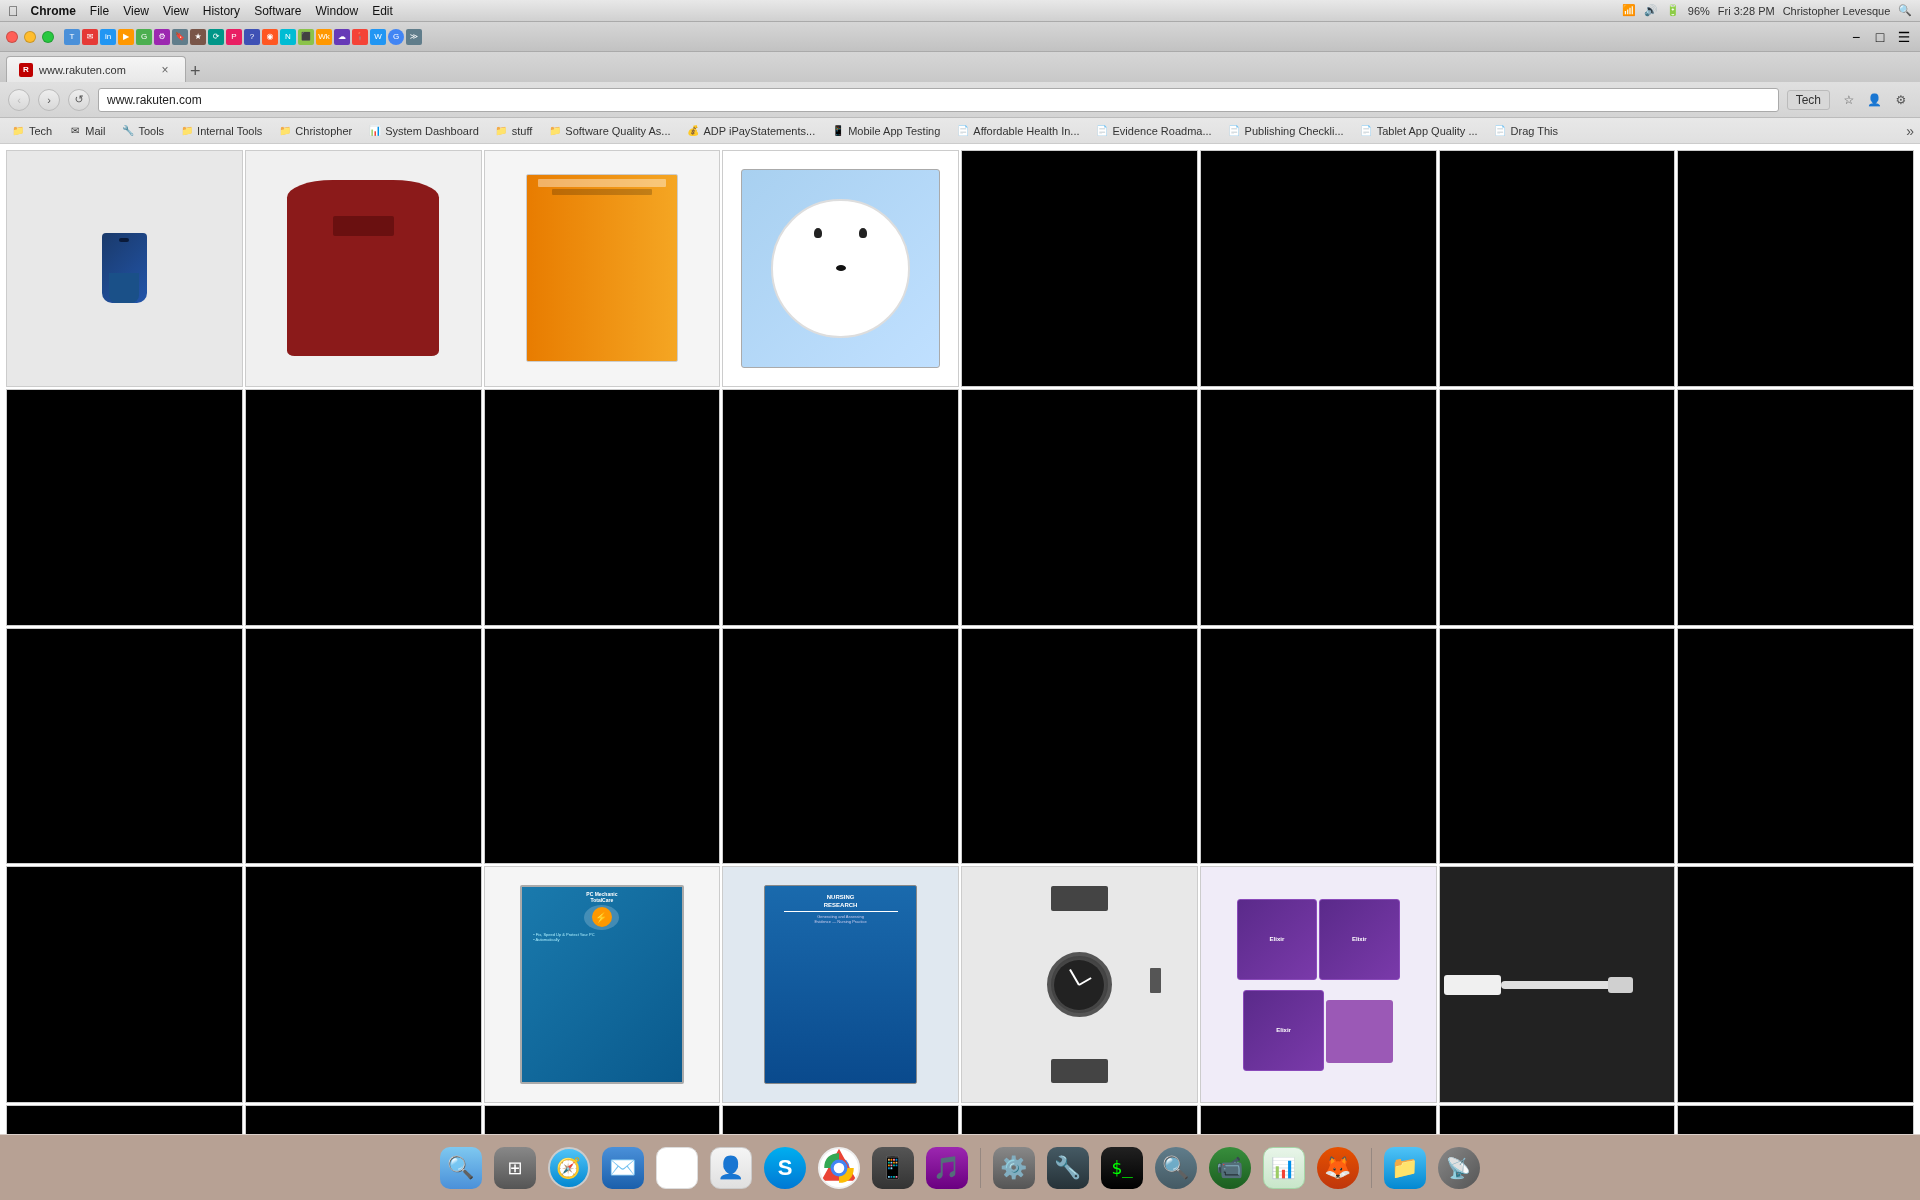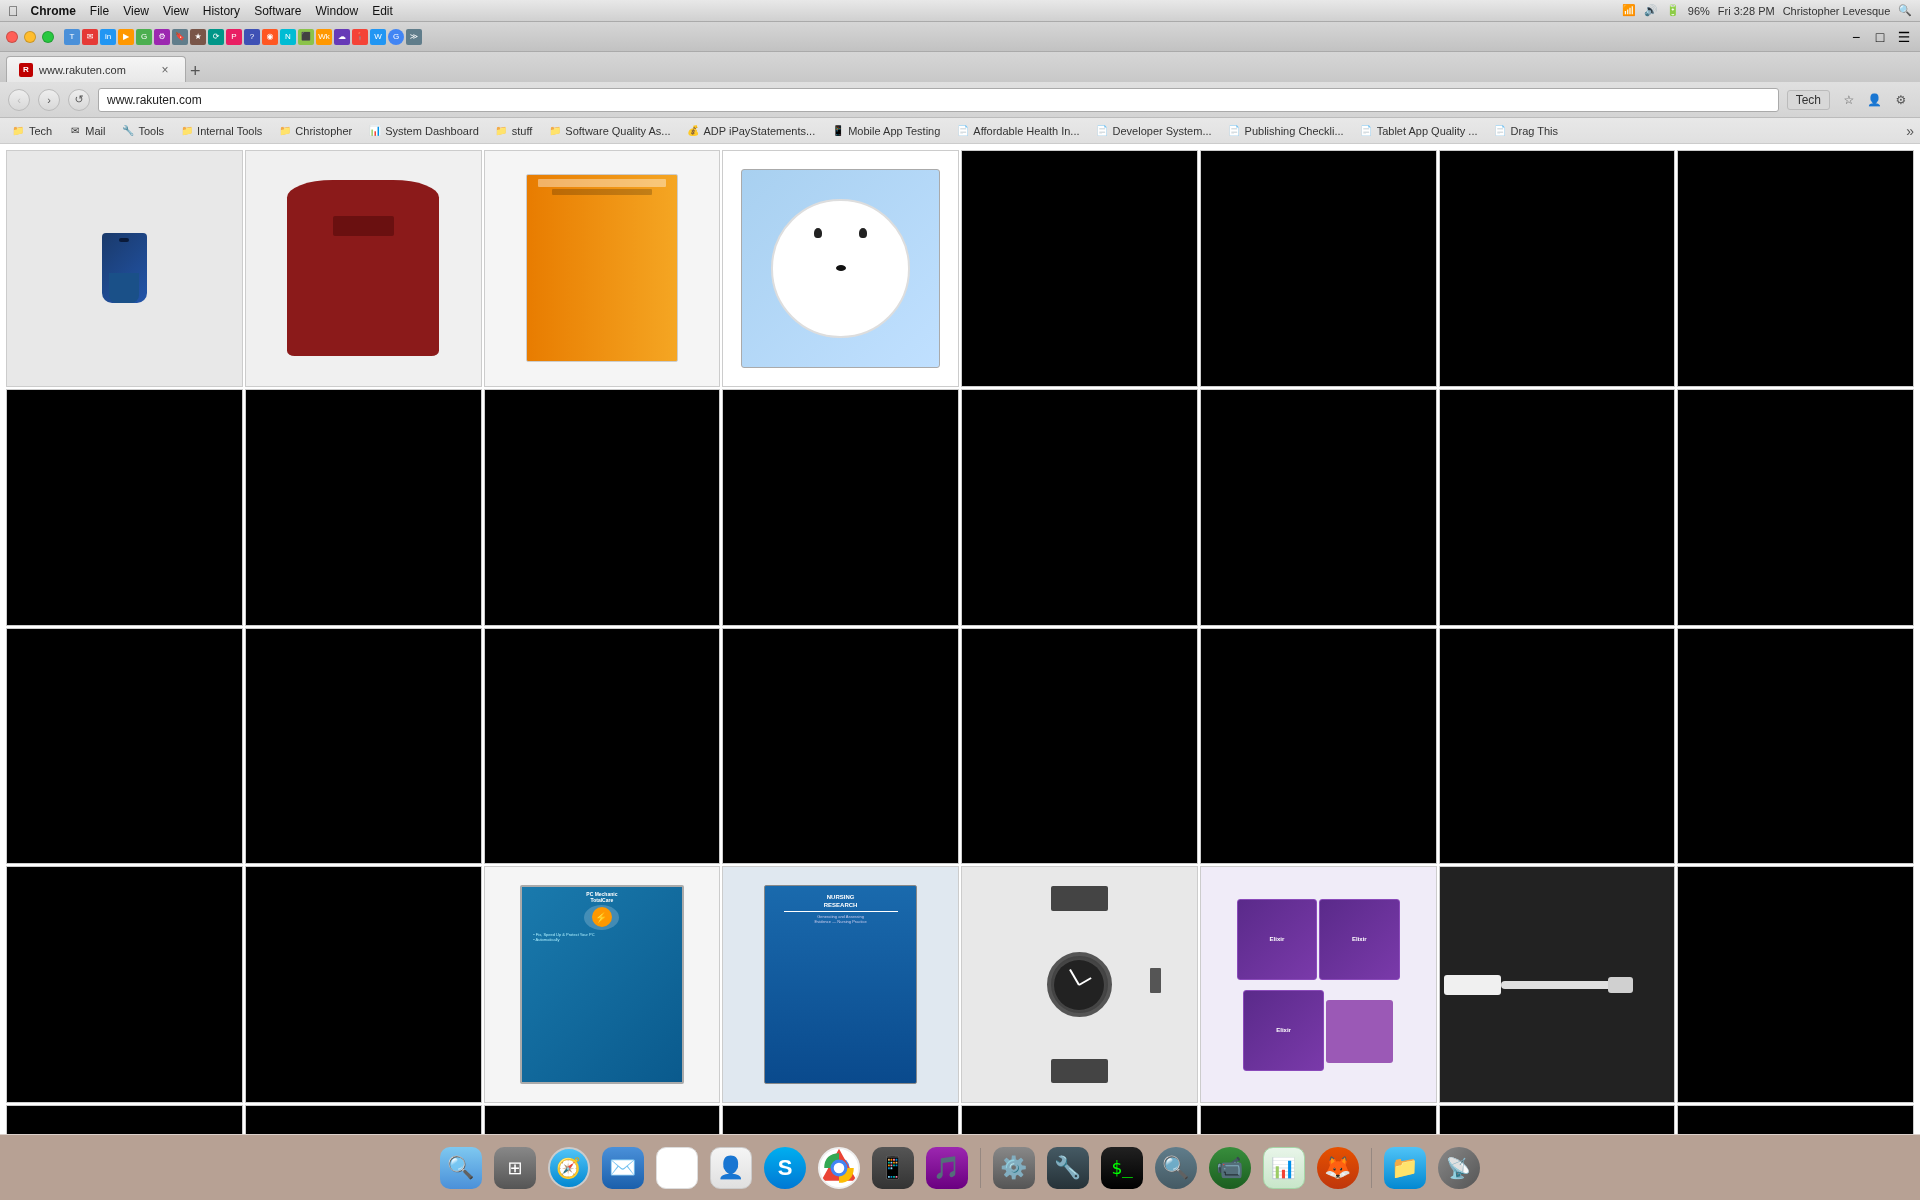--- a/index.html
+++ b/index.html
@@ -429,21 +429,21 @@
     <div class="bookmark-item">
       <span class="bookmark-icon">📱</span>
       <span>Mobile App Testing</span>
     </div>
     <div class="bookmark-item">
       <span class="bookmark-icon">📄</span>
       <span>Affordable Health In...</span>
     </div>
     <div class="bookmark-item">
       <span class="bookmark-icon">📄</span>
-      <span>Developer System...</span>
+      <span>Evidence Roadma...</span>
     </div>
     <div class="bookmark-item">
       <span class="bookmark-icon">📄</span>
       <span>Publishing Checkli...</span>
     </div>
     <div class="bookmark-item">
       <span class="bookmark-icon">📄</span>
       <span>Tablet App Quality ...</span>
     </div>
     <div class="bookmark-item">

